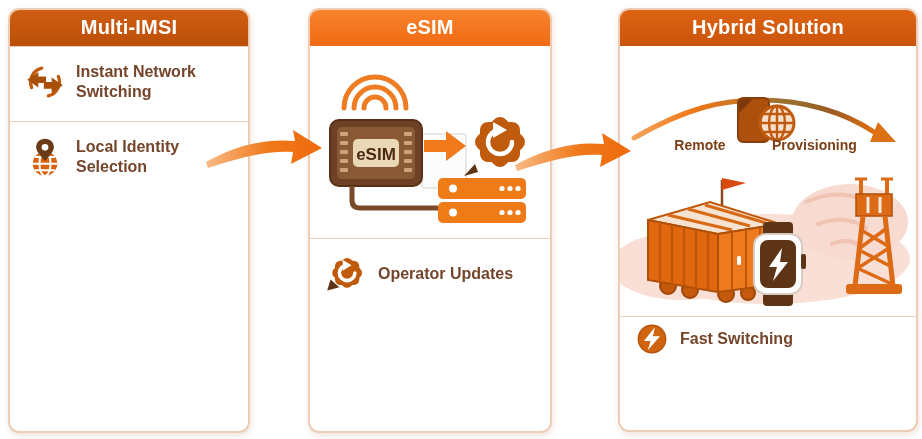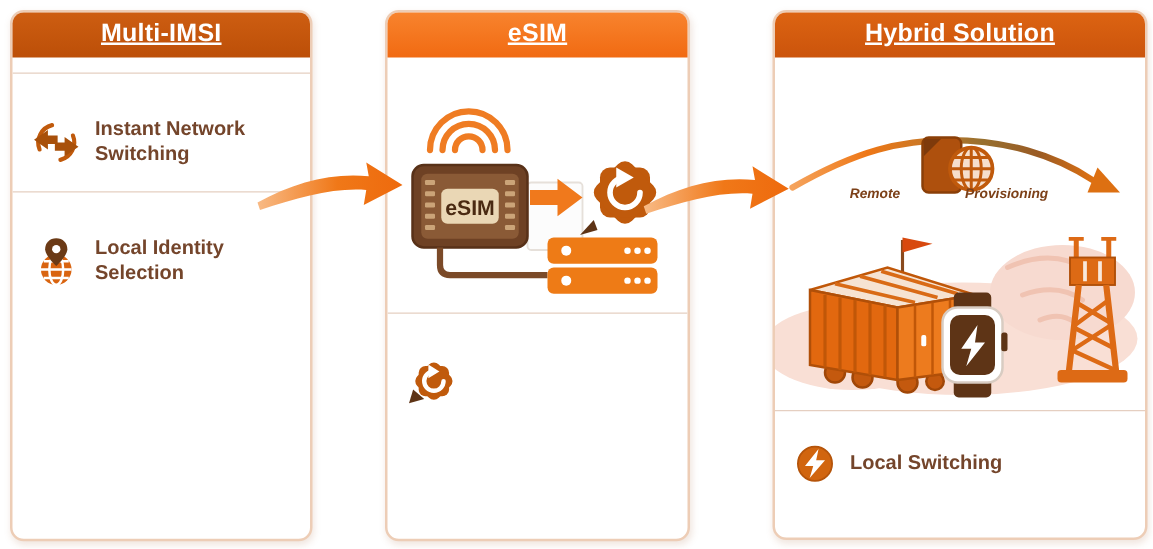--- a/index.html
+++ b/index.html
@@ -12,44 +12,44 @@
     border:2px solid #EDCDB6;border-radius:11px;overflow:hidden;
     box-shadow:1px 3px 6px rgba(170,110,70,0.18);
     display:flex;flex-direction:column;
   }
   #panel-1{left:8px;width:238px;height:421px;}
   #panel-2{left:308px;width:240px;height:421px;}
   #panel-3{left:618px;width:296px;height:420px;}
   .panel-header{
     height:37px;line-height:37px;text-align:center;color:#fff;
     font-size:20px;font-weight:bold;letter-spacing:.2px;
-    border-radius:8px 8px 0 0;margin:-1px -1px 12px -1px;text-decoration:underline;
+    border-radius:8px 8px 0 0;margin:-1px -1px 0 -1px;
   }
   #panel-1 .panel-header{background:linear-gradient(180deg,#CE5E12,#BC4F08);}
   #panel-2 .panel-header{background:linear-gradient(180deg,#F8842E,#F16A12);}
   #panel-3 .panel-header{background:linear-gradient(180deg,#DD6412,#CB540C);}
   .illu{position:relative;flex:0 0 auto;}
   #panel-1 .illu{height:186px;}
   #panel-2 .illu{height:192px;}
   .arc-zone{position:relative;height:118px;flex:0 0 auto;}
   .scene-zone{position:relative;height:152px;flex:0 0 auto;}
   .feature{
     display:flex;align-items:center;gap:11px;
-    padding:24px 10px 8px 15px;border-top:1px solid #E5CFC1;
+    padding:4px 10px 8px 15px;border-top:1px solid #E5CFC1;
   }
   .feature.tall{min-height:62px;}
   .feature.short{min-height:36px;}
   .flabel{
     font-weight:bold;color:#74452B;font-size:16px;line-height:1.28;
   }
   #panel-1 .flabel,#panel-2 .flabel{max-width:150px;}
   .ficon{flex:0 0 auto;display:block;}
   .arc-label{
-    position:absolute;font-weight:bold;font-style:italic;
-    color:#7C4018;font-size:11px;
+    position:absolute;font-weight:bold;
+    color:#7C4018;font-size:14px;
   }
   .swoosh{position:absolute;z-index:5;}
   #swoosh-1{left:205px;top:121px;}
   #swoosh-2{left:514px;top:124px;}
   .simglobe{position:absolute;left:116px;top:48px;}
 </style>
 </head>
 <body>
 
 <div class="panel" id="panel-1">
@@ -142,20 +142,21 @@
 
   <div class="feature tall">
     <svg class="ficon" width="42" height="42" viewBox="0 0 38 38">
       <polygon points="5,24 2,34 13,31" fill="#5E3416"></polygon>
       <rect x="9" y="7" width="22" height="22" rx="5" fill="#C05A0C"></rect>
       <rect x="9" y="7" width="22" height="22" rx="5" fill="#C05A0C" transform="rotate(45 20 18)"></rect>
       <circle cx="20" cy="18" r="11" fill="#C05A0C"></circle>
       <path d="M20,11 a7,7 0 1 0 7,7" stroke="#FFFFFF" stroke-width="3.2" fill="none" stroke-linecap="round"></path>
       <polygon points="16,6 24,11 16,16" fill="#FFFFFF"></polygon>
     </svg>
+    <span class="flabel">Operator Updates</span>
   </div>
 </div>
 
 <div class="panel" id="panel-3">
   <div class="panel-header">Hybrid Solution</div>
 
   <div class="arc-zone">
     <svg width="280" height="112" viewBox="0 0 280 112" style="position:absolute;left:6px;top:4px">
       <defs>
         <linearGradient id="arcGrad" x1="0" y1="0" x2="1" y2="0">
@@ -229,21 +230,21 @@
         <polygon points="162,84 149,103 157,103 153,117 168,98 160,98" fill="#FFFFFF"></polygon>
       </g>
     </svg>
   </div>
 
   <div class="feature short">
     <svg class="ficon" width="34" height="34" viewBox="0 0 36 36">
       <circle cx="18" cy="18" r="14.5" fill="#D1650F" stroke="#B5540A" stroke-width="1.5"></circle>
       <polygon points="21,5.5 9.5,20 16.5,20 13.5,30 26.5,15 19,15" fill="#FFFFFF"></polygon>
     </svg>
-    <span class="flabel">Local Switching</span>
+    <span class="flabel">Fast Switching</span>
   </div>
 
 </div>
 
 <svg class="swoosh" id="swoosh-1" width="118" height="50" viewBox="0 0 118 50">
   <defs>
     <linearGradient id="swGrad1" x1="0" y1="0" x2="1" y2="0">
       <stop offset="0" stop-color="#F8BA85"></stop>
       <stop offset="0.55" stop-color="#F07818"></stop>
       <stop offset="1" stop-color="#EE6A0D"></stop>

